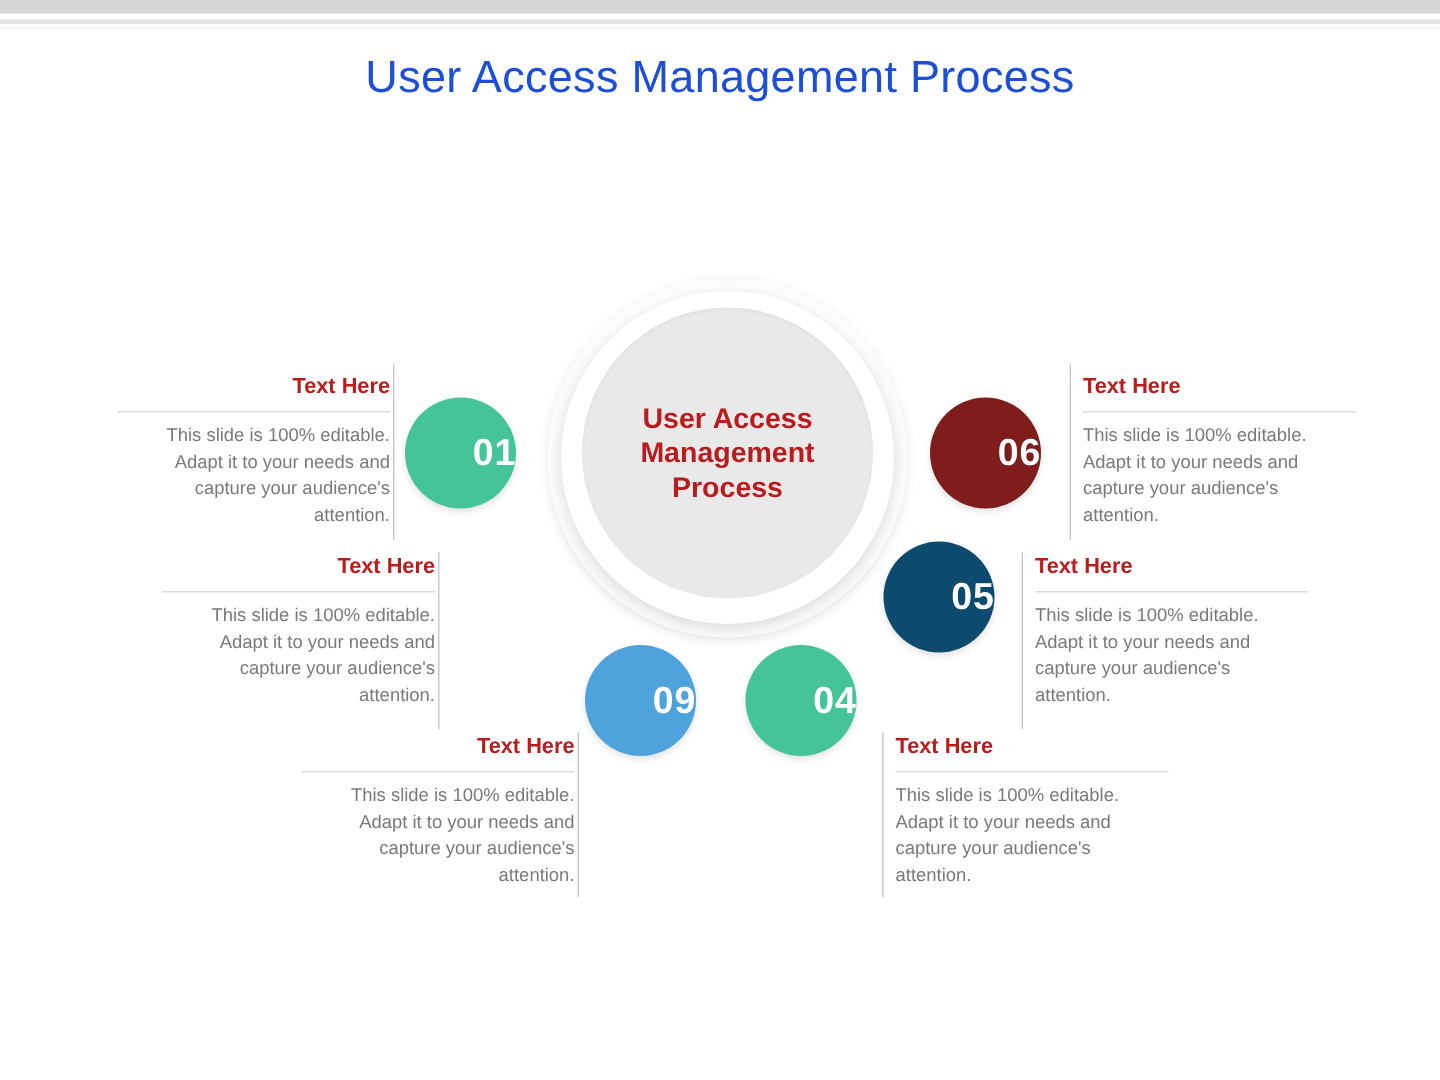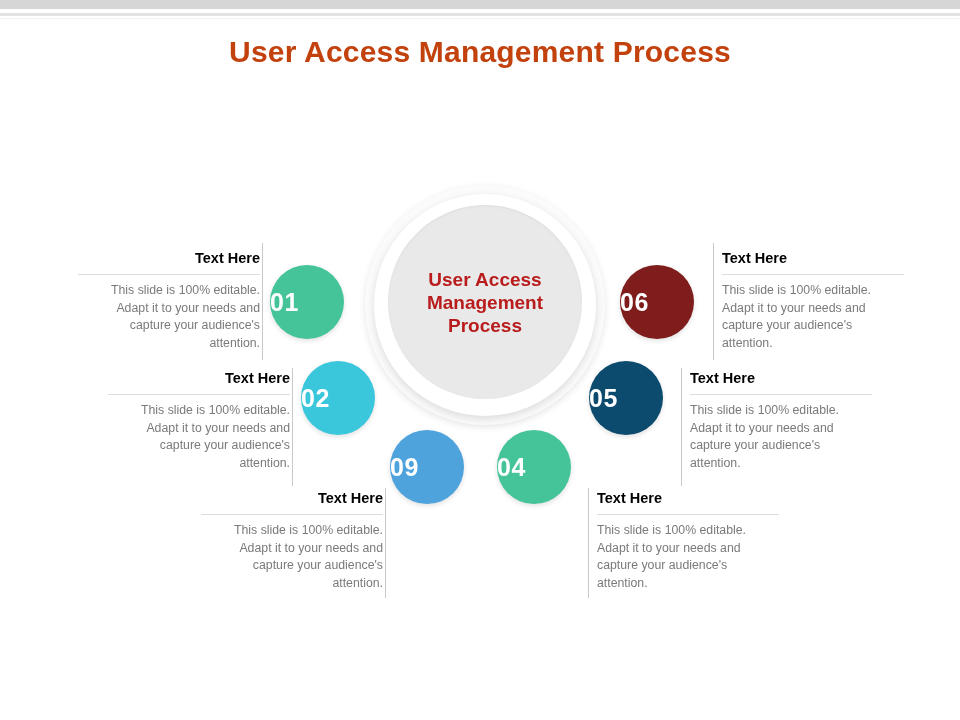--- a/index.html
+++ b/index.html
@@ -39,22 +39,22 @@
     background: #f2f2f2;
   }
 
   
   .slide-title {
     position: absolute;
     left: 0; top: 33px;
     width: 960px;
     text-align: center;
     font-size: 30px;
-    font-weight: 700;
-    color: #c2410c;
+    font-weight: 400;
+    color: #1d4ed8;
     letter-spacing: 0.2px;
     line-height: 38px;
     white-space: nowrap;
   }
 
   
   .hub-outer {
     position: absolute;
     left: 365px; top: 185px;
     width: 240px; height: 240px;
@@ -89,21 +89,21 @@
     line-height: 23px;
     width: 160px;
   }
 
   
   .step-circle {
     position: absolute;
     border-radius: 50%;
     display: flex;
     align-items: center;
-    justify-content: flex-start;
+    justify-content: flex-end;
     color: #ffffff;
     font-size: 25px;
     font-weight: bold;
     letter-spacing: 0.5px;
     box-shadow: 0 2px 5px rgba(0,0,0,0.12);
   }
 
   
   .conn-v {
     position: absolute;
@@ -112,21 +112,21 @@
   }
 
   
   .txt-block {
     position: absolute;
     width: 182px;
   }
   .txt-block .hdr {
     font-size: 14.5px;
     font-weight: bold;
-    color: #000000;
+    color: #b91c1c;
     line-height: 20px;
     white-space: nowrap;
   }
   .txt-block .rule {
     height: 1px;
     background: #dcdcdc;
     margin: 6px 0 7px 0;
   }
   .txt-block .body {
     font-size: 12.3px;
@@ -165,23 +165,20 @@
     <div class="hub-label">
       <span>User Access</span><br>
       <span>Management Process</span>
     </div>
   </div>
 
   <div class="step-circle" style="left:270px; top:265px; width:74px; height:74px; background:#45c49a;">
     <span>01</span>
   </div>
 
-  <div class="step-circle" style="left:301px; top:361px; width:74px; height:74px; background:#3ac6db;">
-    <span>02</span>
-  </div>
 
   <div class="step-circle" style="left:390px; top:430px; width:74px; height:74px; background:#4ea3dd;">
     <span>09</span>
   </div>
 
   <div class="step-circle" style="left:497px; top:430px; width:74px; height:74px; background:#45c49a;">
     <span>04</span>
   </div>
 
   <div class="step-circle" style="left:589px; top:361px; width:74px; height:74px; background:#0c4a6e;">

